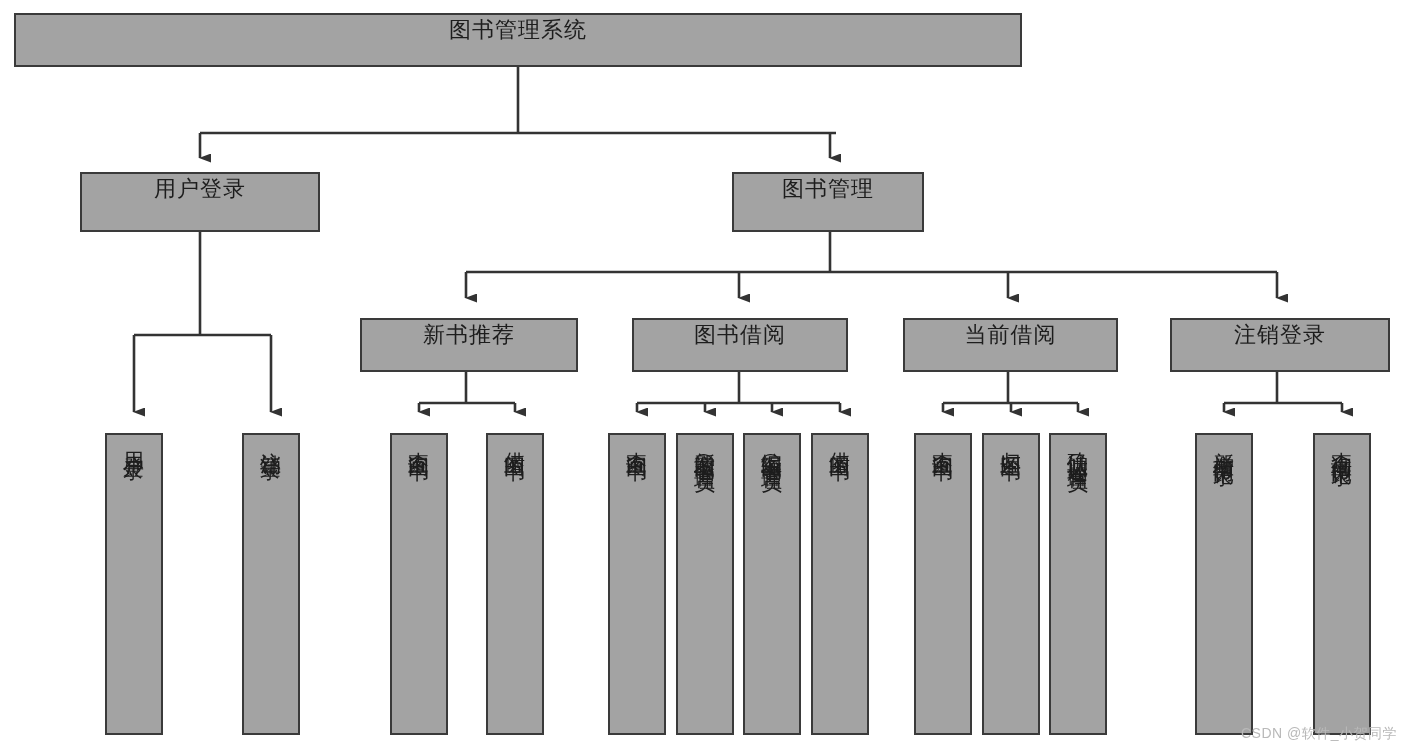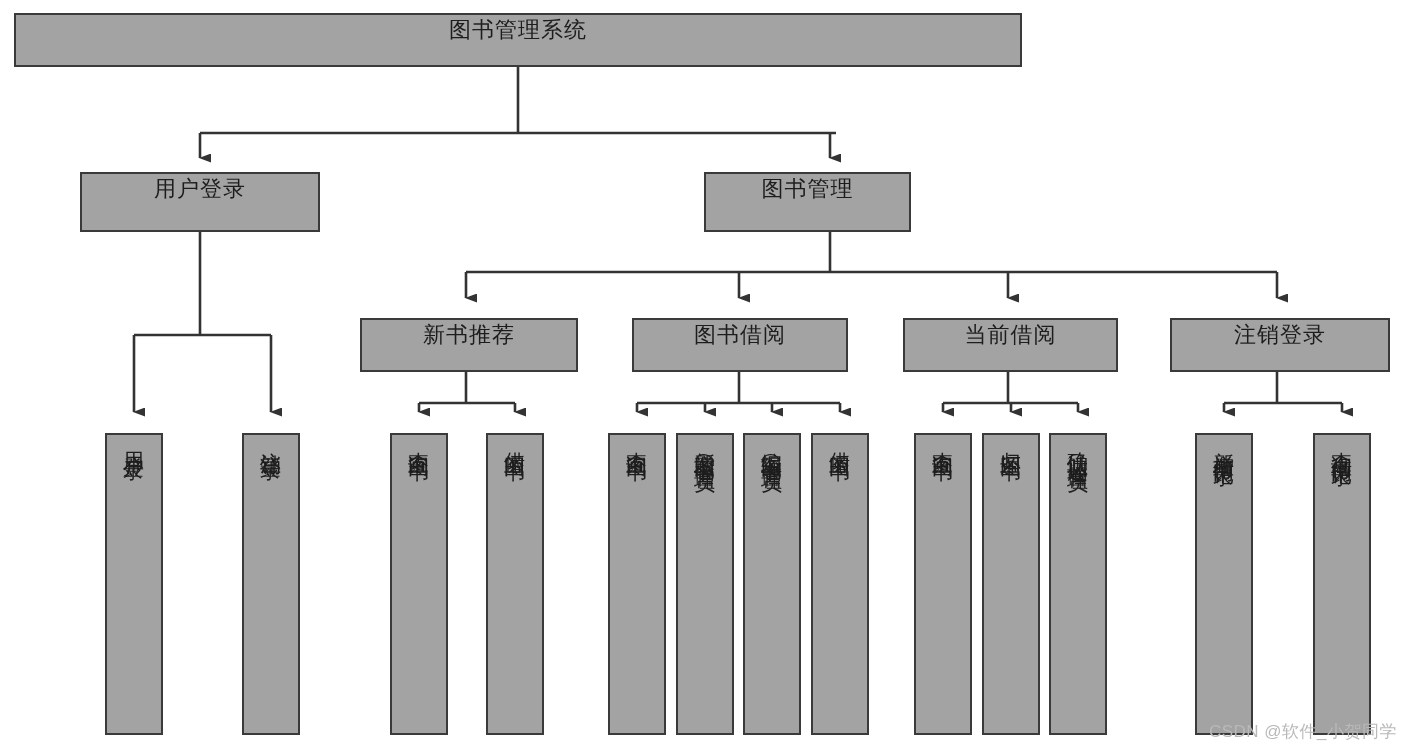--- a/index.html
+++ b/index.html
@@ -48,21 +48,21 @@
     white-space: nowrap;
     text-align: center;
   }
   .node .htext {
     white-space: nowrap;
   }
   #watermark {
     position: absolute;
     right: 8px;
     bottom: 4px;
-    font-size: 17px;
+    font-size: 14px;
     color: #b9b9b9;
     white-space: nowrap;
     letter-spacing: 0.5px;
   }
 </style>
 </head>
 <body>
 
 <div id="canvas">
 
@@ -117,21 +117,21 @@
   </svg>
 
   <div class="node horiz" style="left:14px; top:13px; width:1008px; height:54px;">
     <span class="htext">图书管理系统</span>
   </div>
 
   <div class="node horiz" style="left:80px; top:172px; width:240px; height:60px;">
     <span class="htext">用户登录</span>
   </div>
 
-  <div class="node horiz" style="left:704px; top:172px; width:207px; height:60px;">
+  <div class="node horiz" style="left:732px; top:172px; width:192px; height:60px;">
     <span class="htext">图书管理</span>
   </div>
 
   <div class="node horiz" style="left:360px; top:318px; width:218px; height:54px;">
     <span class="htext">新书推荐</span>
   </div>
 
   <div class="node horiz" style="left:903px; top:318px; width:215px; height:54px;">
     <span class="htext">当前借阅</span>
   </div>

